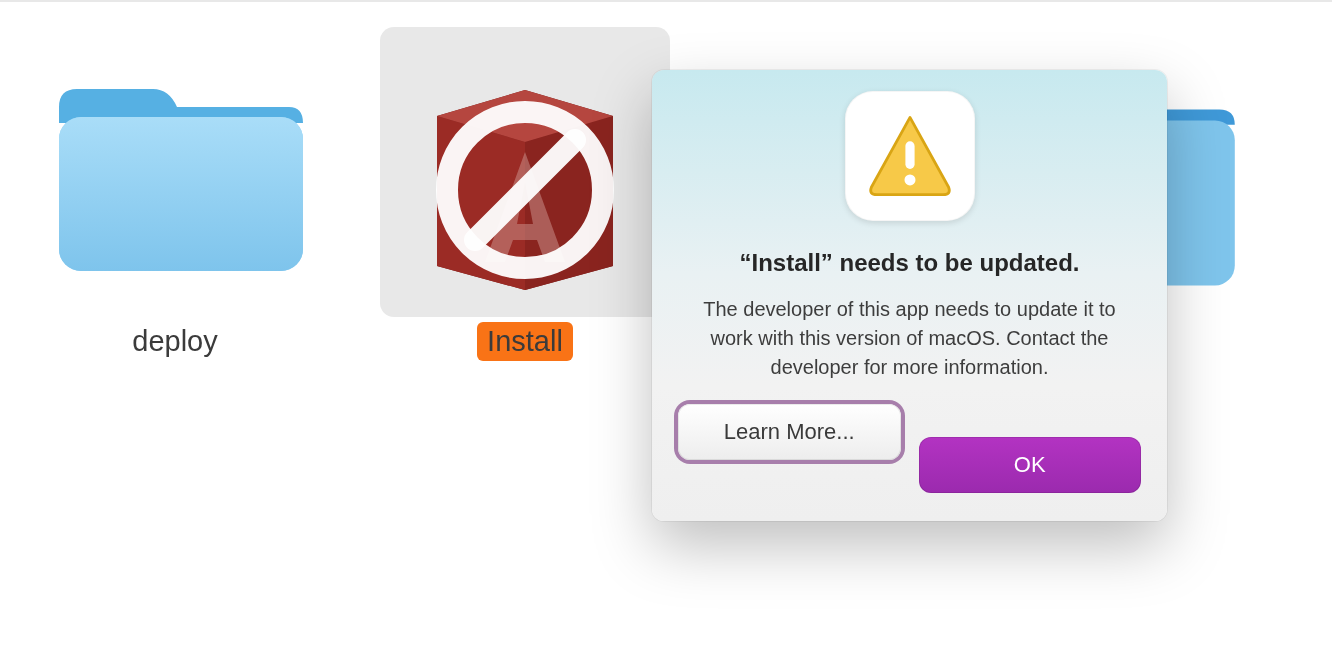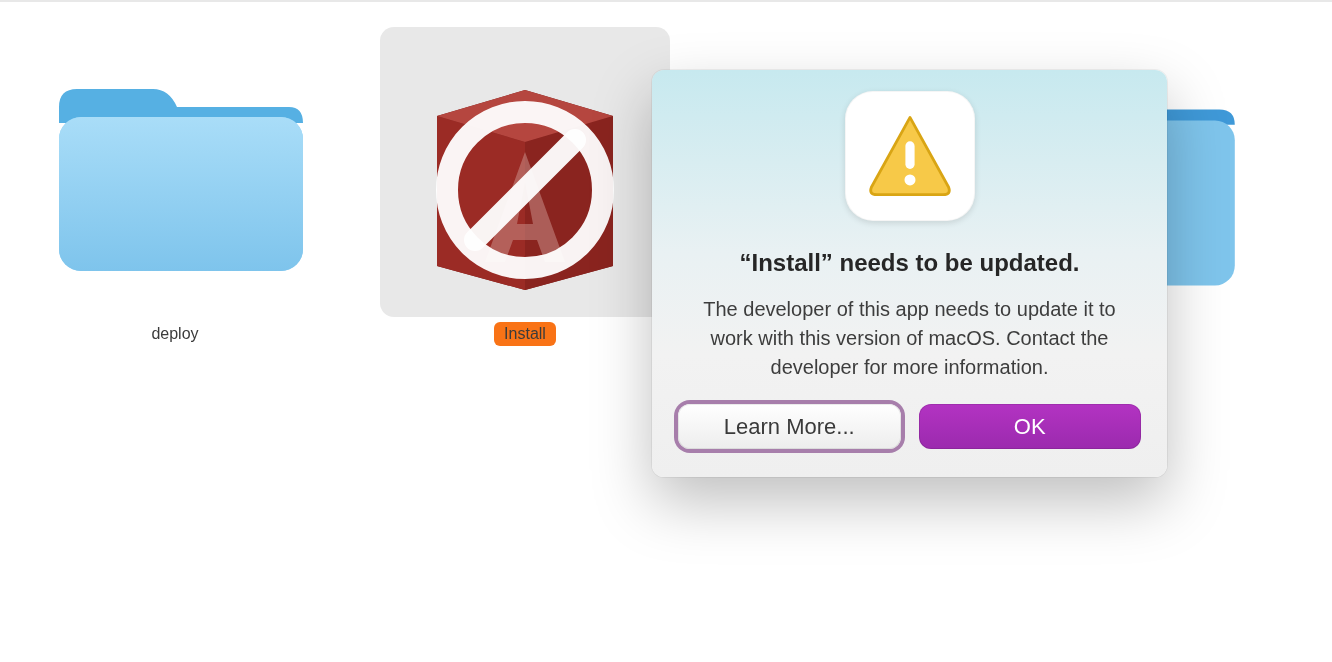--- a/index.html
+++ b/index.html
@@ -33,21 +33,21 @@
     display: flex;
     align-items: center;
     justify-content: center;
     border-radius: 14px;
   }
   .file-item.selected .icon-wrap {
     background: #e8e8e8;
   }
   .file-label {
     margin-top: 5px;
-    font-size: 16px;
+    font-size: 29px;
     color: #3b3b3b;
     padding: 3px 10px;
     border-radius: 6px;
   }
   .file-item.selected .file-label {
     background: #f97316;
   }
 
   
   .folder-svg { width: 260px; height: 210px; }
@@ -103,38 +103,39 @@
     text-align:center;
     line-height:1.45;
     margin-bottom:22px;
     padding:0 18px;
   }
   .btn-row{
     display:flex; gap:18px; width:100%;
   }
   .btn{
     flex:1;
-    height:45px;
+    height:56px;
     border-radius:12px;
     font-size:22px;
     font-weight:500;
     display:flex;align-items:center;justify-content:center;
     cursor:pointer;
     border:none;
   }
   .btn.secondary{
     background:#e0e0e0;
     background:linear-gradient(180deg,#ffffff 0%,#ededed 100%);
     color:#3a3a3a;
     box-shadow: 0 0 0 4px #a77eab, inset 0 0 0 1px rgba(0,0,0,0.08);
   }
   .btn.primary{
     background:linear-gradient(180deg,#b333c2 0%, #9b2aae 100%);
     color:#fff;
     box-shadow: inset 0 0 0 1px rgba(0,0,0,0.1);
+    margin-top: 33px;
   }
 </style>
 </head>
 <body>
 
 <div class="bg-folder f1">
   <svg viewBox="0 0 260 200" width="100%" height="100%">
     <path d="M12 34 q0-14 14-14 h74 q14 0 20 14 h114 q14 0 14 14 v0 H12z" fill="#3f99d8"></path>
     <rect x="12" y="44" width="236" height="150" rx="18" fill="#7fc5ec"></rect>
   </svg>

